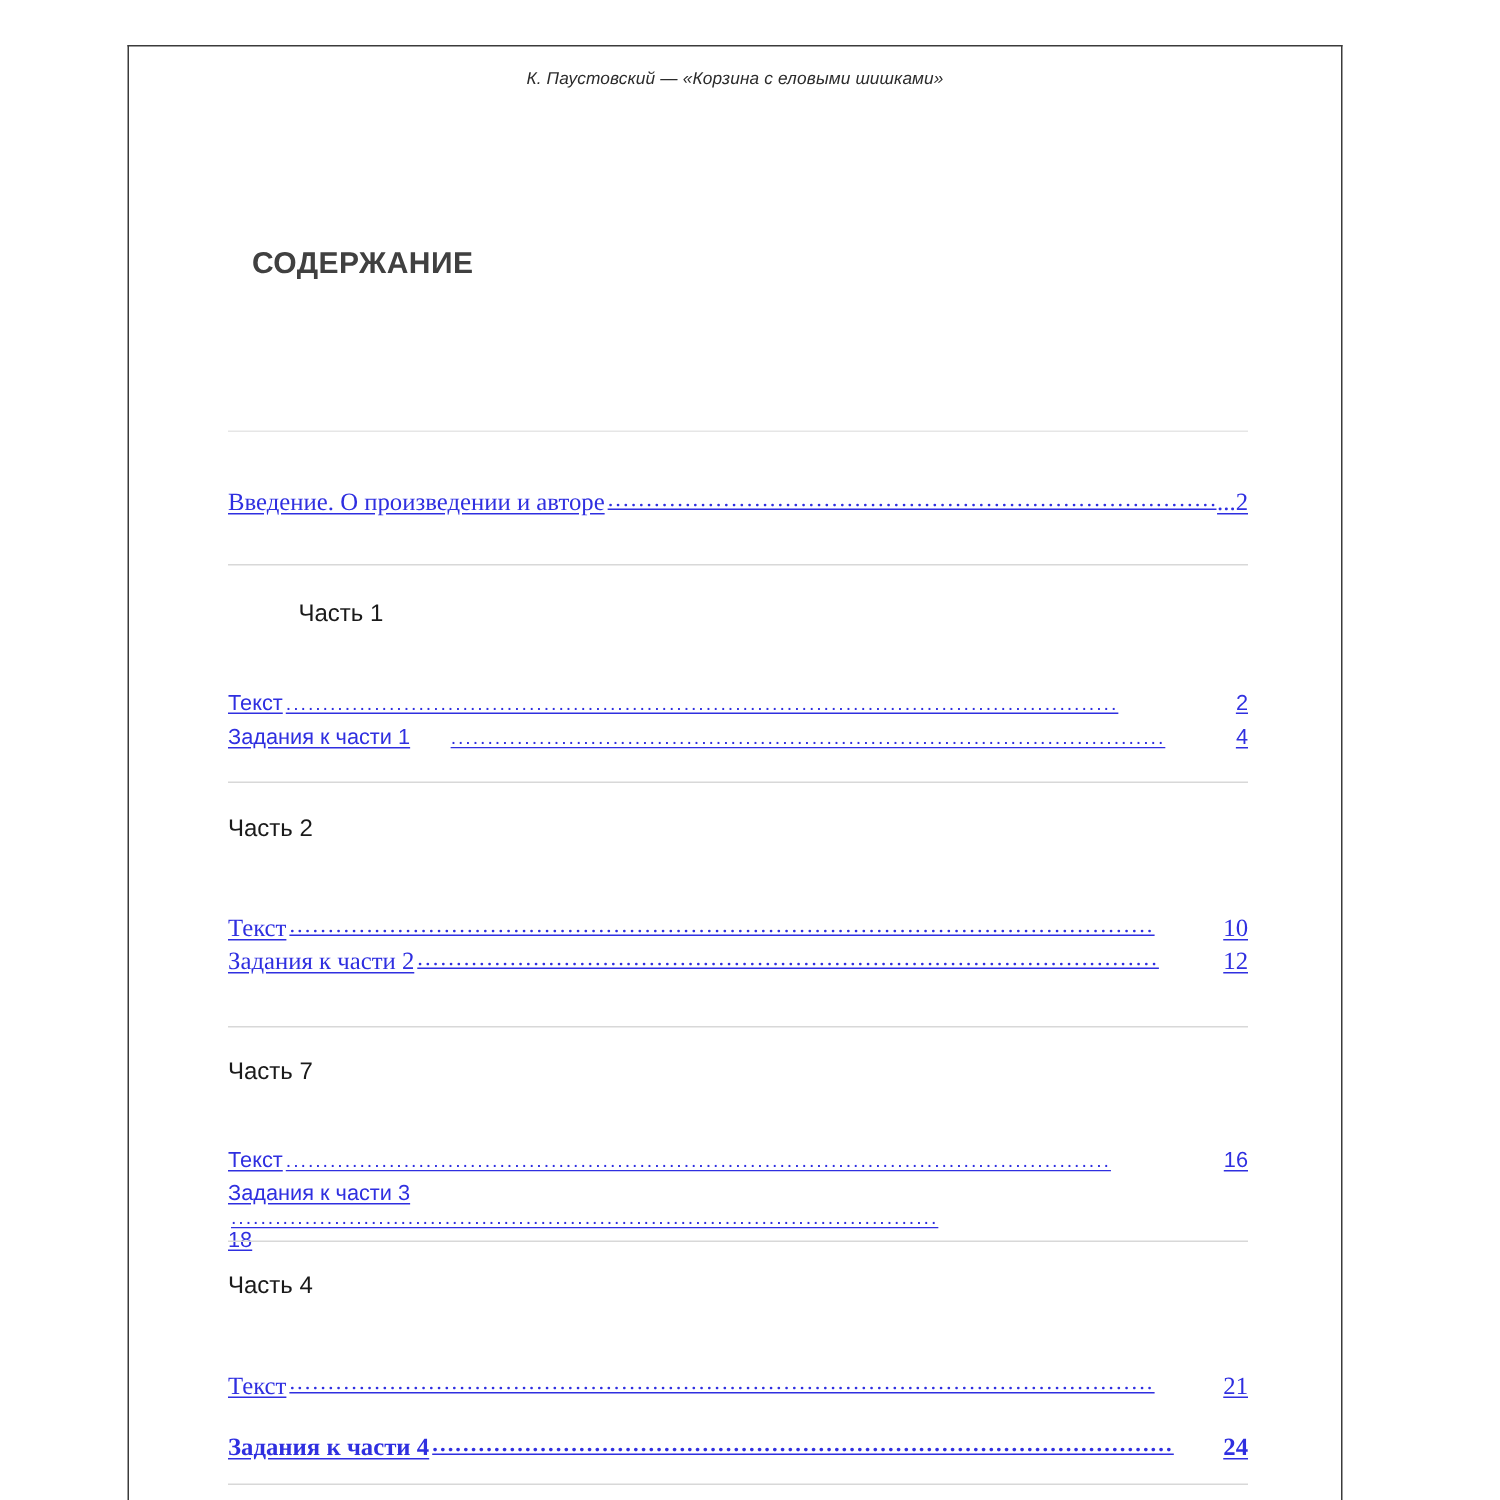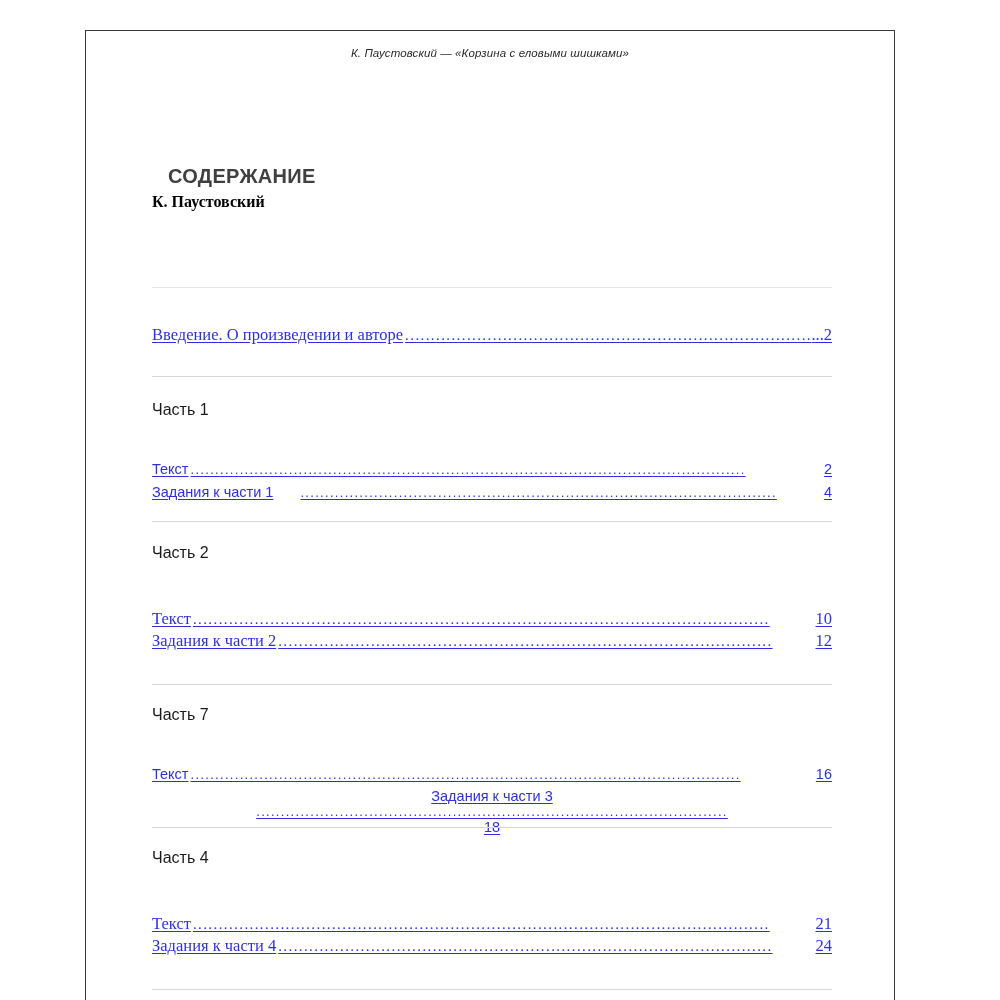--- a/index.html
+++ b/index.html
@@ -94,21 +94,21 @@
     color: #1a1a1a;
     white-space: nowrap;
   }
 
   
   .toc-row {
     position: absolute;
     left: 0;
     width: 680px;
     display: flex;
-    align-items: center;
+    align-items: flex-start;
     color: #2f2fe0;
     text-decoration: none;
     white-space: nowrap;
     cursor: pointer;
   }
   .toc-row .label,
   .toc-row .leader,
   .toc-row .pageno {
     text-decoration: underline;
     text-decoration-color: #2f2fe0;
@@ -139,33 +139,32 @@
 
 <div id="page-sheet">
 
   <div id="running-head">К. Паустовский — «Корзина с еловыми шишками»</div>
 
   <div id="content">
 
     <div class="doc-title">СОДЕРЖАНИЕ</div>
 
     <div class="author-block">
-      <div>К. Паустовский</div>
     </div>
 
     <div class="rule faint" style="top:256px;"></div>
 
     <a class="toc-row serif" style="top:294px;">
       <span class="label">Введение. О произведении и авторе</span>
       <span class="leader">...................................................................................................</span>
       <span class="pageno"> ...2</span>
     </a>
 
     <div class="rule" style="top:345px;"></div>
-    <div class="part-heading" style="top:370px;">Часть 1</div>
+    <div class="part-heading" style="top:370px;margin-left:47px;">Часть 1</div>
 
     <a class="toc-row sans" style="top:430px;">
       <span class="label">Текст</span>
       <span class="leader">.................................................................................................................</span>
       <span class="pageno">2</span>
     </a>
     <a class="toc-row sans" style="top:453px;gap:25px;">
       <span class="label">Задания к части 1</span>
       <span class="leader">.................................................................................................</span>
       <span class="pageno">4</span>
@@ -200,21 +199,21 @@
     </a>
 
     <div class="rule" style="top:796px;"></div>
     <div class="part-heading" style="top:818px;">Часть 4</div>
 
     <a class="toc-row serif" style="top:883px;">
       <span class="label">Текст</span>
       <span class="leader">................................................................................................................</span>
       <span class="pageno">21</span>
     </a>
-    <a class="toc-row serif" style="top:905px;">
+    <a class="toc-row serif" style="top:924px;font-weight:bold;">
       <span class="label">Задания к части 4</span>
       <span class="leader">................................................................................................</span>
       <span class="pageno">24</span>
     </a>
 
     <div class="rule" style="top:958px;"></div>
 
   </div>
 </div>
 

